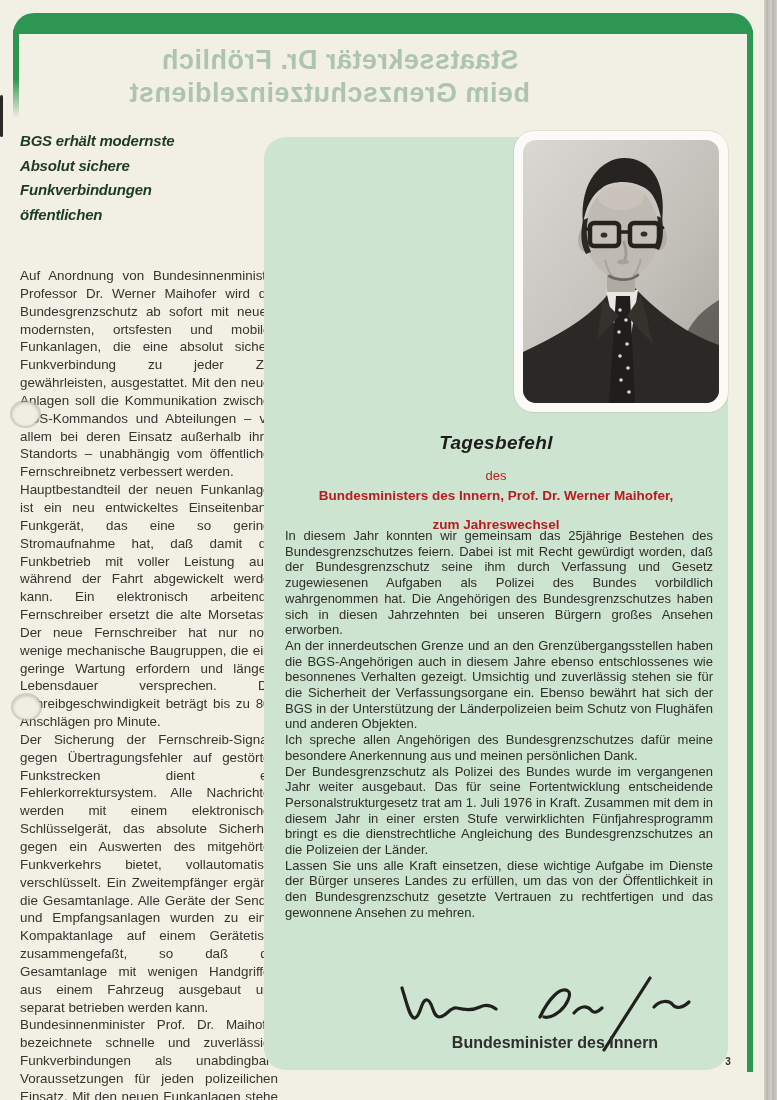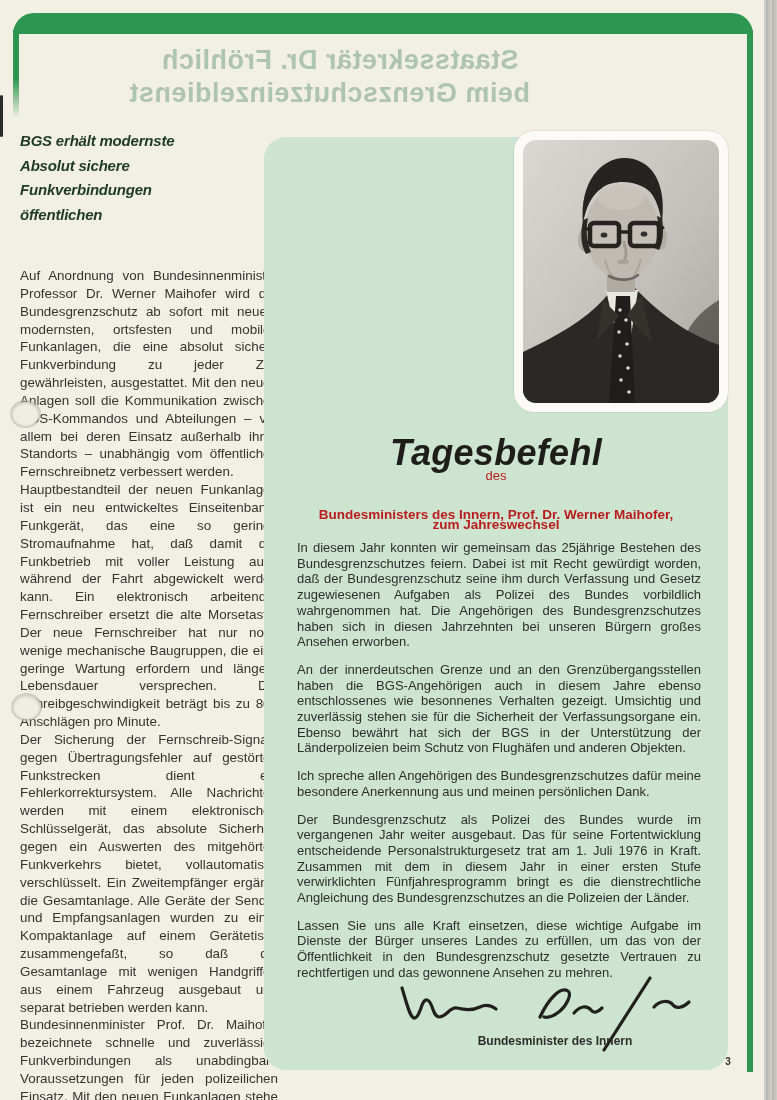--- a/index.html
+++ b/index.html
@@ -69,39 +69,39 @@
     position:absolute;left:514px;top:131px;width:214px;height:281px;
     background:#fbfaf6;border-radius:20px;padding:0;
     box-shadow:0 0 0 1px rgba(0,0,0,.06);
   }
   .photo-frame svg{
     position:absolute;left:9px;top:9px;border-radius:13px;display:block;
   }
   .obt{position:absolute;text-align:center;color:#b91c1c;}
   .ob-title{
     left:284px;top:432px;width:424px;
-    font-size:36px;font-weight:bold;font-style:italic;letter-spacing:.3px;
+    font-size:19px;font-weight:bold;font-style:italic;letter-spacing:.3px;
     color:#1e1d1a;
   }
   .ob-sub1{left:284px;top:468px;width:424px;font-size:13px;}
-  .ob-sub2{left:284px;top:488px;width:424px;font-size:13.5px;font-weight:bold;margin-top:19px;}
+  .ob-sub2{left:284px;top:488px;width:424px;font-size:13.5px;font-weight:bold;}
   .ob-sub3{left:284px;top:507px;width:424px;font-size:13.5px;font-weight:bold;margin-top:10px;}
   .panel-body{
     position:absolute;left:285px;top:528px;width:428px;
     font-size:13px;line-height:15.7px;color:#2f2e2a;
     text-align:justify;
   }
-  .panel-body p{margin:12px;}
+  .panel-body p{margin:0;}
   .panel-body p.closing{margin-top:4px;text-align:left;}
   
   .sig{position:absolute;left:388px;top:972px;width:332px;height:86px;}
   .sig svg{display:block;}
   .sig-caption{
     position:absolute;left:430px;top:1034px;width:250px;text-align:center;
-    font-size:12px;font-weight:bold;color:#2f2e2a;
+    font-size:16px;font-weight:bold;color:#2f2e2a;
   }
   .page-number{
     position:absolute;left:722px;top:1056px;width:12px;text-align:center;
     font-size:10px;font-weight:bold;color:#33322e;
   }
 </style>
 </head>
 <body>
 
 <div class="page">

